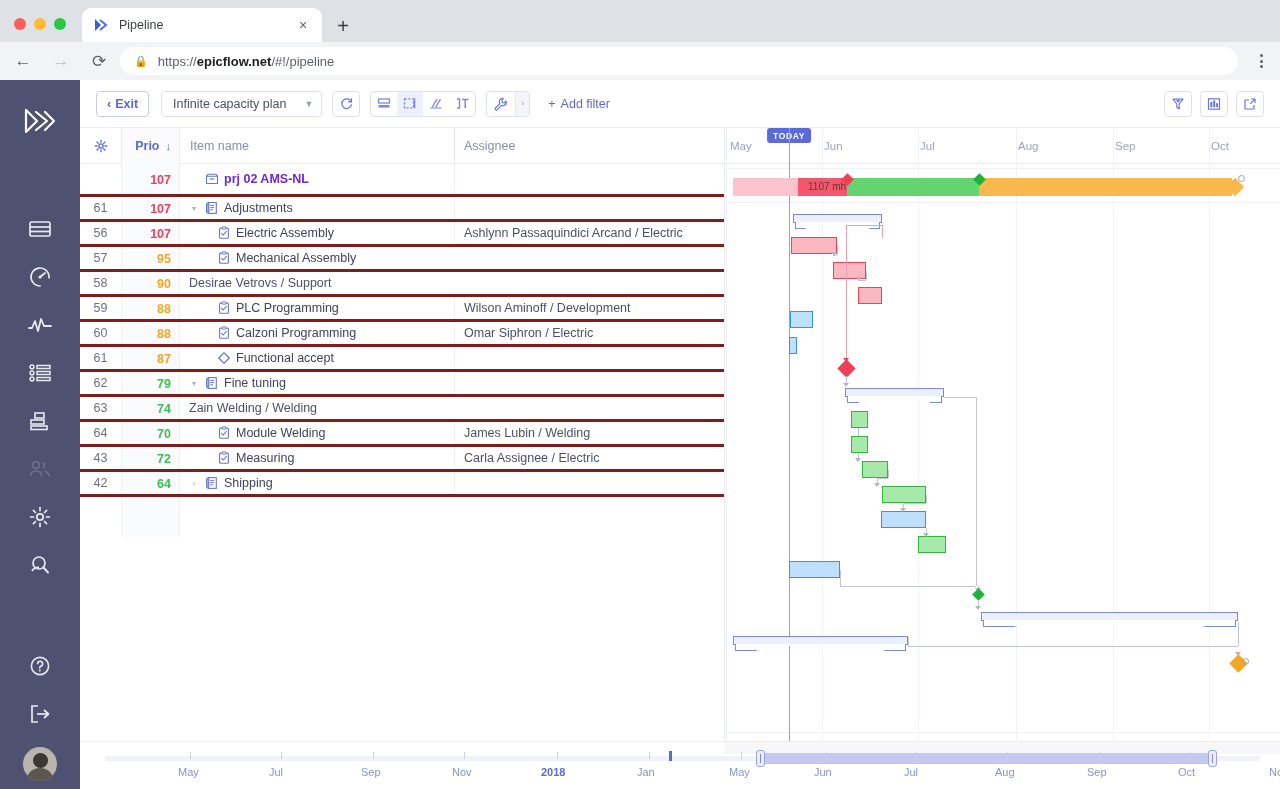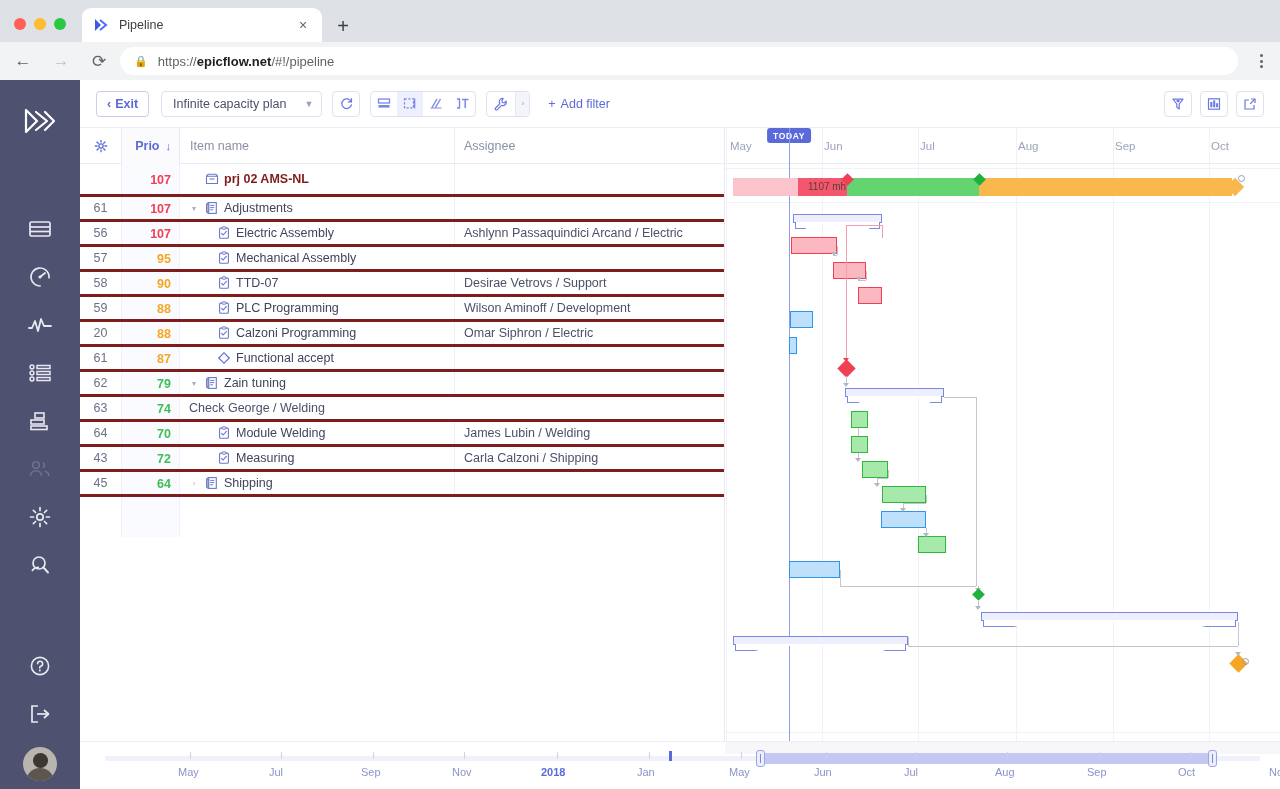--- a/index.html
+++ b/index.html
@@ -199,21 +199,21 @@
   .row .c-name {
     flex: 1 1 auto; display: flex; align-items: center; gap: 5px;
     padding-left: 8px; font-size: 12.5px; color: #3f445c;
     height: 100%; border-left: 1px solid #f0f1f6;
   }
   .row .c-assignee {
     width: 270px; padding-left: 9px; font-size: 12.5px; color: #4b5168;
     height: 100%; display: flex; align-items: center;
     border-left: 1px solid #f0f1f6;
   }
-  .row.project .c-name { font-weight: 700; color: #7f1d1d; align-items: center; }
+  .row.project .c-name { font-weight: 700; color: #6d28d9; align-items: center; }
   .twisty { width: 12px; text-align: center; color: #a8adc4; font-size: 8px; flex: 0 0 auto; }
   .indent { width: 12px; flex: 0 0 auto; }
   .indent2 { width: 24px; flex: 0 0 auto; }
   .rowicon { width: 14px; height: 14px; flex: 0 0 auto; display: block; }
 
   .grid-filler { height: 40px; display: flex; }
   .grid-filler .a { width: 41px; }
   .grid-filler .b { width: 58px; background: #fafbff; border-left: 1px solid #f0f1f6; }
   .grid-filler .c { flex: 1 1 auto; border-left: 1px solid #f0f1f6; }
 
@@ -580,47 +580,38 @@
                 <rect x="2.6" y="2.1" width="8.8" height="10.2" rx="1" fill="none" stroke="#6a78c9" stroke-width="1.1"></rect>
                 <rect x="5" y="0.9" width="4" height="2.2" rx=".5" fill="#fff" stroke="#6a78c9" stroke-width="1"></rect>
                 <polyline points="4.6,7.4 6.2,9 9.4,5.4" fill="none" stroke="#6a78c9" stroke-width="1.1" stroke-linejoin="round" stroke-linecap="round"></polyline>
               </svg>
               <span>Mechanical Assembly</span>
             </div>
           </div>
           <div class="row">
             <div class="c-idx">58</div>
             <div class="c-prio prio-orange">90</div>
+            <div class="c-assignee">Desirae Vetrovs / Support</div>
+          </div>
+          <div class="row">
+            <div class="c-idx">59</div>
+            <div class="c-prio prio-orange">88</div>
             <div class="c-name">
               <span class="indent2"></span>
               <svg class="rowicon" viewBox="0 0 14 14">
                 <rect x="2.6" y="2.1" width="8.8" height="10.2" rx="1" fill="none" stroke="#6a78c9" stroke-width="1.1"></rect>
                 <rect x="5" y="0.9" width="4" height="2.2" rx=".5" fill="#fff" stroke="#6a78c9" stroke-width="1"></rect>
                 <polyline points="4.6,7.4 6.2,9 9.4,5.4" fill="none" stroke="#6a78c9" stroke-width="1.1" stroke-linejoin="round" stroke-linecap="round"></polyline>
               </svg>
-              <span>TTD-07</span>
-            </div>
-            <div class="c-assignee">Desirae Vetrovs / Support</div>
-          </div>
-          <div class="row">
-            <div class="c-idx">59</div>
-            <div class="c-prio prio-orange">88</div>
-            <div class="c-name">
-              <span class="indent2"></span>
-              <svg class="rowicon" viewBox="0 0 14 14">
-                <rect x="2.6" y="2.1" width="8.8" height="10.2" rx="1" fill="none" stroke="#6a78c9" stroke-width="1.1"></rect>
-                <rect x="5" y="0.9" width="4" height="2.2" rx=".5" fill="#fff" stroke="#6a78c9" stroke-width="1"></rect>
-                <polyline points="4.6,7.4 6.2,9 9.4,5.4" fill="none" stroke="#6a78c9" stroke-width="1.1" stroke-linejoin="round" stroke-linecap="round"></polyline>
-              </svg>
               <span>PLC Programming</span>
             </div>
             <div class="c-assignee">Wilson Aminoff / Development</div>
           </div>
           <div class="row">
-            <div class="c-idx">20</div>
+            <div class="c-idx">60</div>
             <div class="c-prio prio-orange">88</div>
             <div class="c-name">
               <span class="indent2"></span>
               <svg class="rowicon" viewBox="0 0 14 14">
                 <rect x="2.6" y="2.1" width="8.8" height="10.2" rx="1" fill="none" stroke="#6a78c9" stroke-width="1.1"></rect>
                 <rect x="5" y="0.9" width="4" height="2.2" rx=".5" fill="#fff" stroke="#6a78c9" stroke-width="1"></rect>
                 <polyline points="4.6,7.4 6.2,9 9.4,5.4" fill="none" stroke="#6a78c9" stroke-width="1.1" stroke-linejoin="round" stroke-linecap="round"></polyline>
               </svg>
               <span>Calzoni Programming</span>
             </div>
@@ -643,28 +634,28 @@
             <div class="c-prio prio-green">79</div>
             <div class="c-name">
               <span class="twisty">▾</span>
               <svg class="rowicon" viewBox="0 0 14 14">
                 <rect x="3" y="1.6" width="8.3" height="10.8" fill="none" stroke="#6a78c9" stroke-width="1.1"></rect>
                 <rect x="1.6" y="2.9" width="2.2" height="8.2" fill="none" stroke="#6a78c9" stroke-width="1.1"></rect>
                 <line x1="5.2" y1="4.4" x2="9.3" y2="4.4" stroke="#6a78c9" stroke-width="1"></line>
                 <line x1="5.2" y1="6.6" x2="9.3" y2="6.6" stroke="#6a78c9" stroke-width="1"></line>
                 <line x1="5.2" y1="8.8" x2="8" y2="8.8" stroke="#6a78c9" stroke-width="1"></line>
               </svg>
-              <span>Zain tuning</span>
+              <span>Fine tuning</span>
             </div>
             <div class="c-assignee"></div>
           </div>
           <div class="row">
             <div class="c-idx">63</div>
             <div class="c-prio prio-green">74</div>
-            <div class="c-assignee">Check George / Welding</div>
+            <div class="c-assignee">Zain Welding / Welding</div>
           </div>
           <div class="row">
             <div class="c-idx">64</div>
             <div class="c-prio prio-green">70</div>
             <div class="c-name">
               <span class="indent2"></span>
               <svg class="rowicon" viewBox="0 0 14 14">
                 <rect x="2.6" y="2.1" width="8.8" height="10.2" rx="1" fill="none" stroke="#6a78c9" stroke-width="1.1"></rect>
                 <rect x="5" y="0.9" width="4" height="2.2" rx=".5" fill="#fff" stroke="#6a78c9" stroke-width="1"></rect>
                 <polyline points="4.6,7.4 6.2,9 9.4,5.4" fill="none" stroke="#6a78c9" stroke-width="1.1" stroke-linejoin="round" stroke-linecap="round"></polyline>
@@ -678,24 +669,24 @@
             <div class="c-prio prio-green">72</div>
             <div class="c-name">
               <span class="indent2"></span>
               <svg class="rowicon" viewBox="0 0 14 14">
                 <rect x="2.6" y="2.1" width="8.8" height="10.2" rx="1" fill="none" stroke="#6a78c9" stroke-width="1.1"></rect>
                 <rect x="5" y="0.9" width="4" height="2.2" rx=".5" fill="#fff" stroke="#6a78c9" stroke-width="1"></rect>
                 <polyline points="4.6,7.4 6.2,9 9.4,5.4" fill="none" stroke="#6a78c9" stroke-width="1.1" stroke-linejoin="round" stroke-linecap="round"></polyline>
               </svg>
               <span>Measuring</span>
             </div>
-            <div class="c-assignee">Carla Calzoni / Shipping</div>
-          </div>
-          <div class="row">
-            <div class="c-idx">45</div>
+            <div class="c-assignee">Carla Assignee / Electric</div>
+          </div>
+          <div class="row">
+            <div class="c-idx">42</div>
             <div class="c-prio prio-green">64</div>
             <div class="c-name">
               <span class="twisty">›</span>
               <svg class="rowicon" viewBox="0 0 14 14">
                 <rect x="3" y="1.6" width="8.3" height="10.8" fill="none" stroke="#6a78c9" stroke-width="1.1"></rect>
                 <rect x="1.6" y="2.9" width="2.2" height="8.2" fill="none" stroke="#6a78c9" stroke-width="1.1"></rect>
                 <line x1="5.2" y1="4.4" x2="9.3" y2="4.4" stroke="#6a78c9" stroke-width="1"></line>
                 <line x1="5.2" y1="6.6" x2="9.3" y2="6.6" stroke="#6a78c9" stroke-width="1"></line>
                 <line x1="5.2" y1="8.8" x2="8" y2="8.8" stroke="#6a78c9" stroke-width="1"></line>
               </svg>

